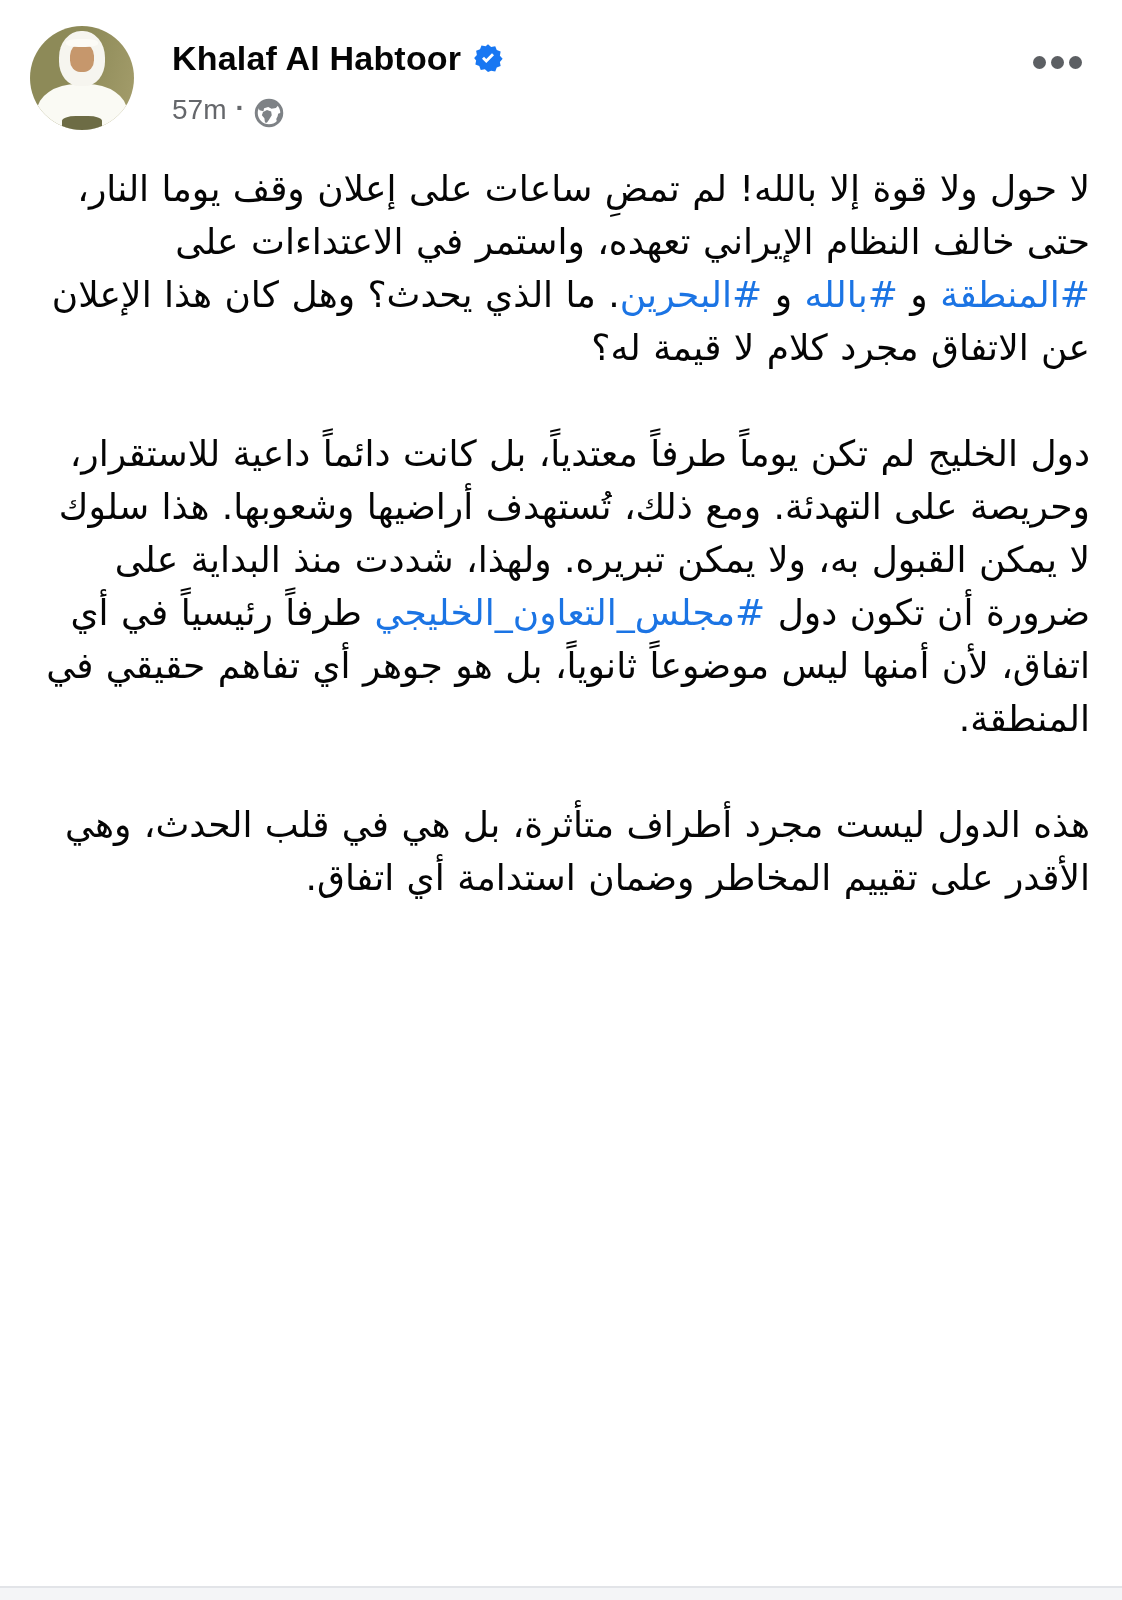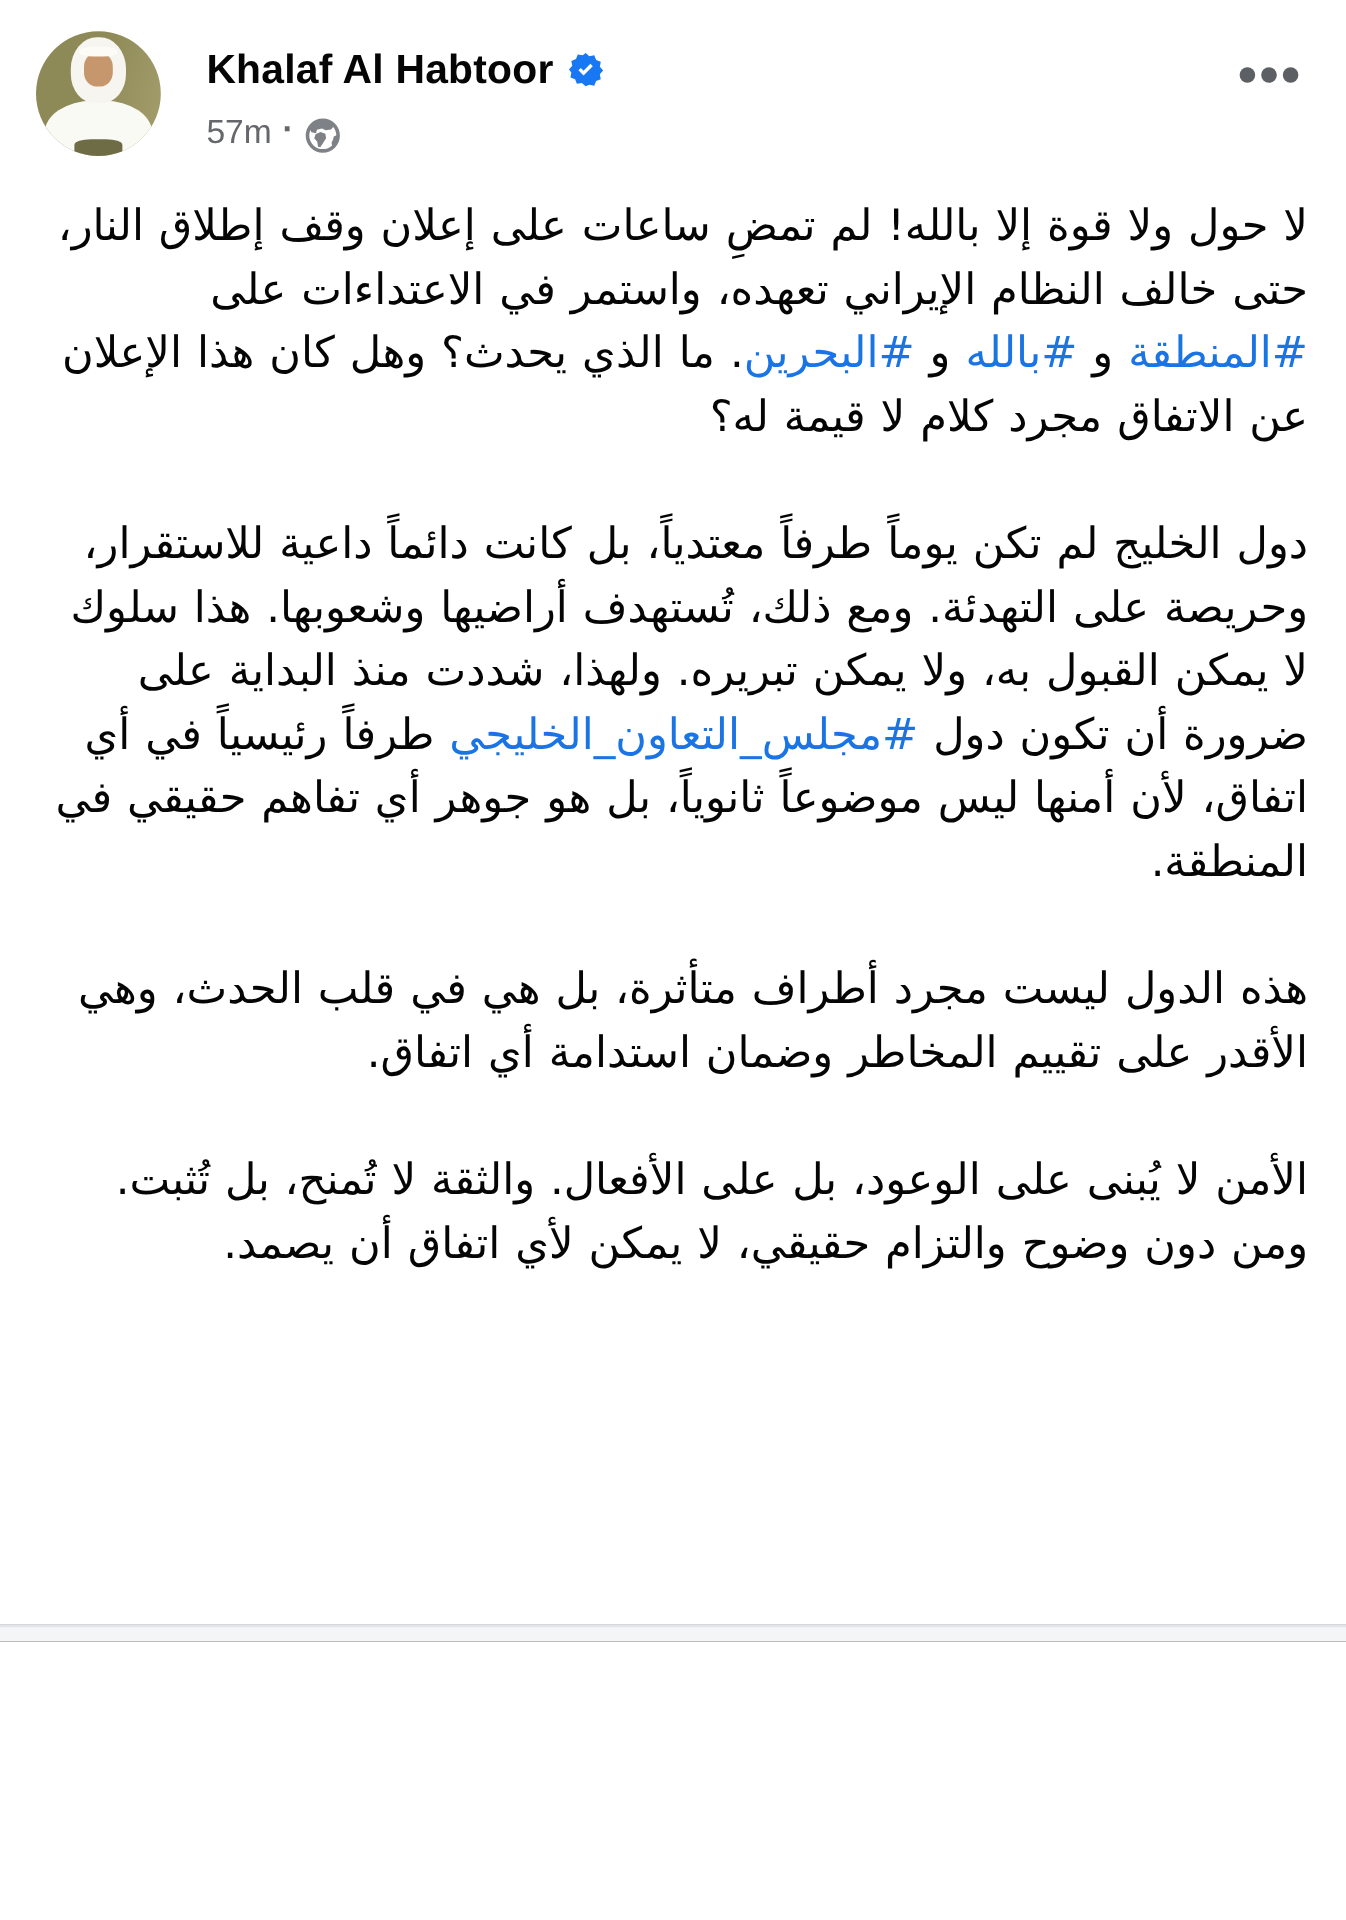--- a/index.html
+++ b/index.html
@@ -4,21 +4,21 @@
 <style>
   html, body {
     margin: 0;
     padding: 0;
     background: #ffffff;
     font-family: "DejaVu Sans", sans-serif;
   }
   .page {
     position: relative;
     width: 1122px;
-    height: 1368px;
+    height: 1600px;
     overflow: hidden;
     background: #000000;
   }
   .post-card {
     position: absolute;
     inset: 0 0 14px 0;
     background: #ffffff;
   }
 
   
@@ -232,22 +232,21 @@
         <span class="ellipsis">
           <i></i>
           <i></i>
           <i></i>
         </span>
       </button>
 
     </header>
 
     <div class="post-text" dir="rtl">
-        <div class="paragraph"><span>لا حول ولا قوة إلا بالله! لم تمضِ ساعات على إعلان وقف إطلاق النار، حتى خالف النظام الإيراني تعهده، واستمر في الاعتداءات على </span><span class="hashtag">#المنطقة</span><span> و </span><span class="hashtag">#بالله</span><span> و </span><span class="hashtag">#البحرين</span><span>. ما الذي يحدث؟ وهل كان هذا الإعلان عن الاتفاق مجرد كلام لا قيمة له؟</span></div>
+        <div class="paragraph"><span>لا حول ولا قوة إلا بالله! لم تمضِ ساعات على إعلان وقف يوما النار، حتى خالف النظام الإيراني تعهده، واستمر في الاعتداءات على </span><span class="hashtag">#المنطقة</span><span> و </span><span class="hashtag">#بالله</span><span> و </span><span class="hashtag">#البحرين</span><span>. ما الذي يحدث؟ وهل كان هذا الإعلان عن الاتفاق مجرد كلام لا قيمة له؟</span></div>
         <div class="paragraph"><span>دول الخليج لم تكن يوماً طرفاً معتدياً، بل كانت دائماً داعية للاستقرار، وحريصة على التهدئة. ومع ذلك، تُستهدف أراضيها وشعوبها. هذا سلوك لا يمكن القبول به، ولا يمكن تبريره. ولهذا، شددت منذ البداية على ضرورة أن تكون دول </span><span class="hashtag">#مجلس_التعاون_الخليجي</span><span> طرفاً رئيسياً في أي اتفاق، لأن أمنها ليس موضوعاً ثانوياً، بل هو جوهر أي تفاهم حقيقي في المنطقة.</span></div>
         <div class="paragraph"><span>هذه الدول ليست مجرد أطراف متأثرة، بل هي في قلب الحدث، وهي الأقدر على تقييم المخاطر وضمان استدامة أي اتفاق.</span></div>
-        <div class="paragraph"><span>الأمن لا يُبنى على الوعود، بل على الأفعال. والثقة لا تُمنح، بل تُثبت. ومن دون وضوح والتزام حقيقي، لا يمكن لأي اتفاق أن يصمد.</span></div>
       </div>
 
   </article>
 
   <div class="page-strip"></div>
 </div>
 
 </body></html>

